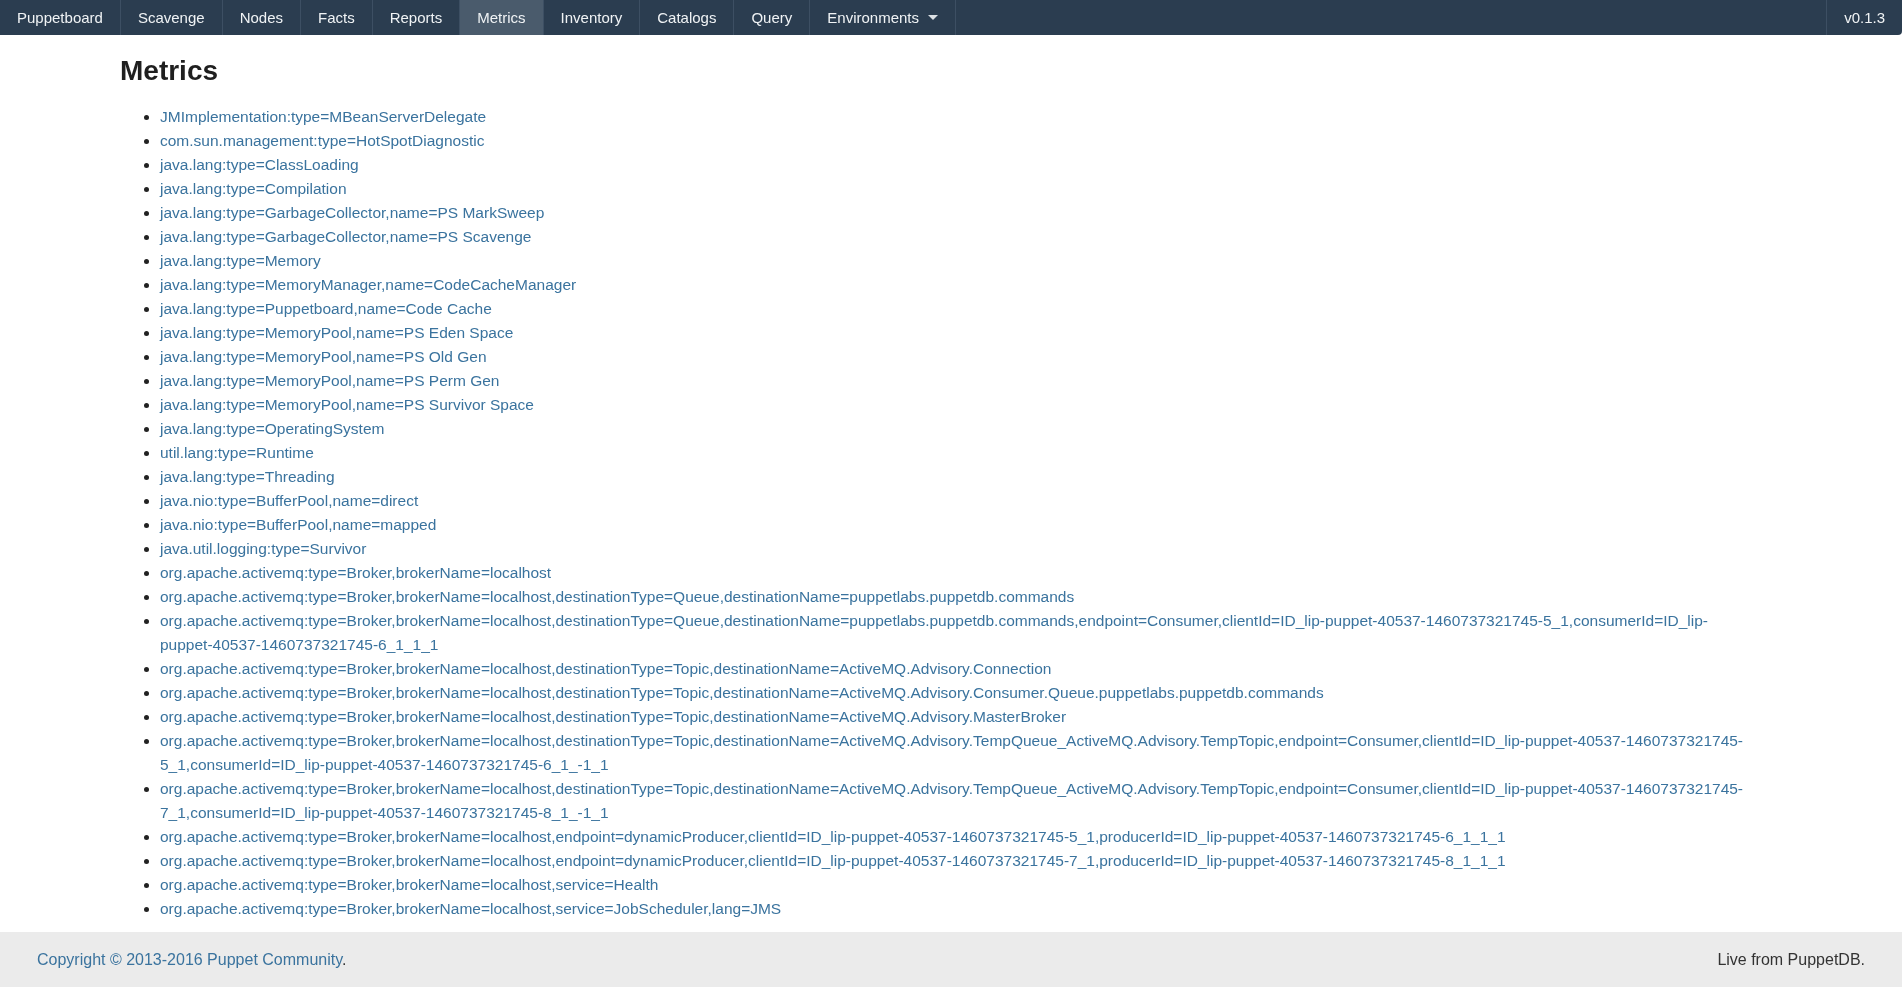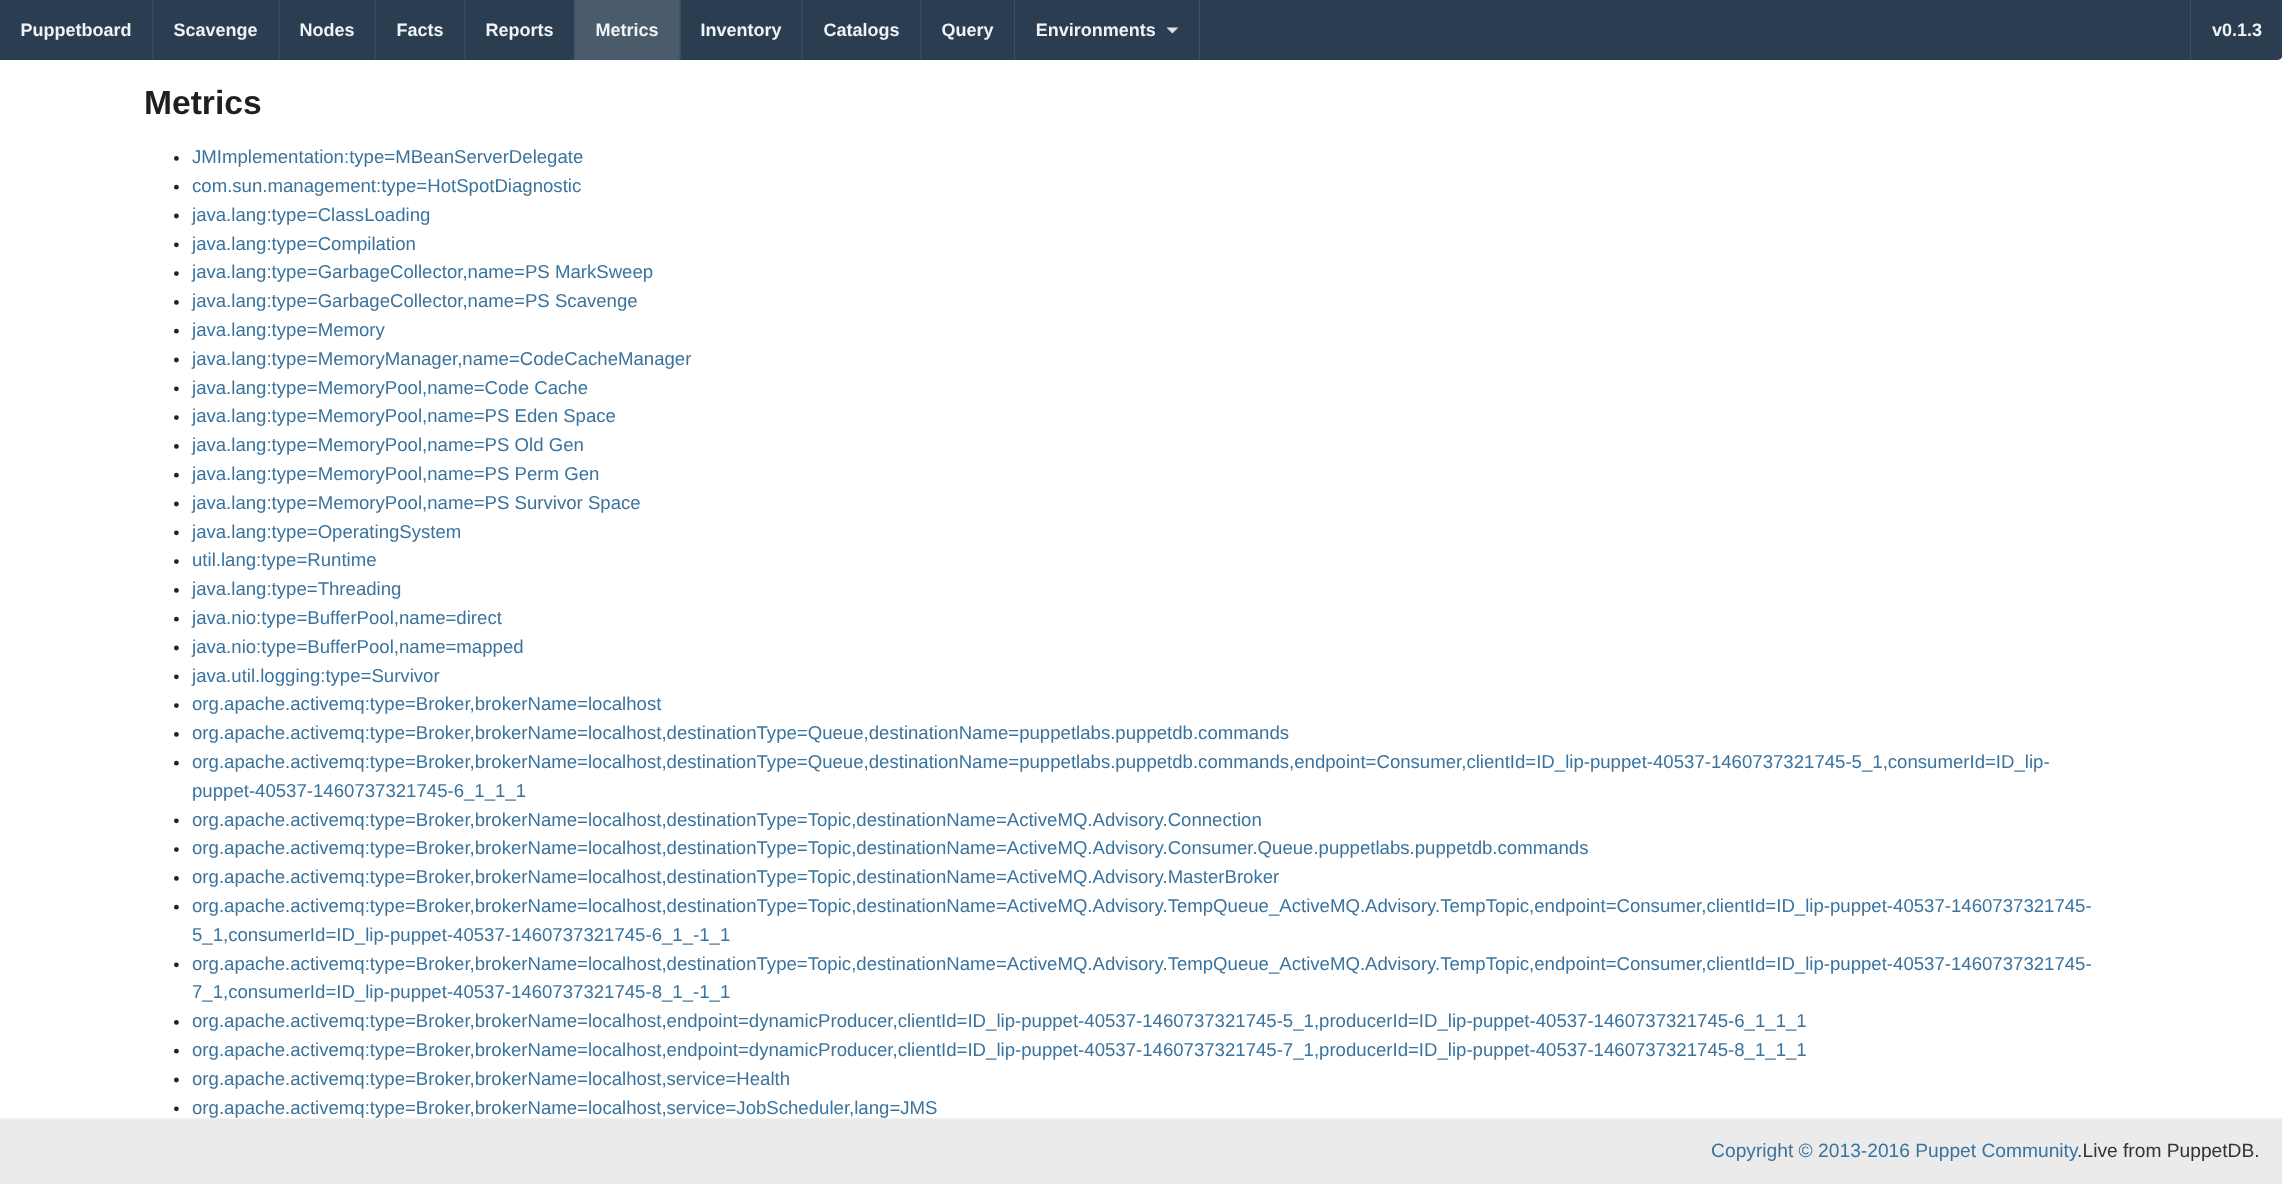--- a/index.html
+++ b/index.html
@@ -17,23 +17,23 @@
   html,body{margin:0;padding:0;}
   body{
     width:1902px;height:987px;overflow:hidden;position:relative;
     background:var(--page_bg);
     font-family:"Liberation Sans", sans-serif;
     color:var(--text_color);
   }
   
   .navbar{
     display:flex;justify-content:space-between;align-items:stretch;
-    height:50px;background:var(--navbar_bg);
+    height:35px;background:var(--navbar_bg);
     color:var(--navbar_text);font-size:15px;
-    border-bottom-right-radius:4px;border-bottom-left-radius:0;font-weight:bold;
+    border-bottom-right-radius:4px;border-bottom-left-radius:0;
   }
   .nav-left{display:flex;align-items:stretch;}
   .nav-right{display:flex;align-items:stretch;}
   .nav-item{
     display:flex;align-items:center;
     padding:0 17px;
     border-right:1px solid var(--navbar_divider);
     cursor:pointer;white-space:nowrap;
   }
   .nav-right .nav-item{border-right:none;border-left:1px solid var(--navbar_divider);cursor:default;justify-content:flex-end;}
@@ -55,22 +55,22 @@
     list-style:disc;
   }
   .metric-item{
     font-size:15.5px;line-height:24px;color:var(--text_color);
   }
   .metric-item a{color:var(--link_color);text-decoration:none;cursor:pointer;margin-top:17px;}
   
   .footer{
     position:absolute;left:0;bottom:0;width:100%;height:55px;
     background:var(--footer_bg);
-    display:flex;align-items:center;justify-content:flex-end;
-    padding:0 19px;font-size:16px;color:var(--footer_text);
+    display:flex;align-items:center;justify-content:space-between;
+    padding:0 37px;font-size:16px;color:var(--footer_text);
   }
   .footer a{color:var(--link_color);text-decoration:none;cursor:pointer;}
 </style>
 </head>
 <body>
 
 <nav class="navbar">
   <div class="nav-left">
 
       <div class="nav-item">
@@ -160,21 +160,21 @@
 
       <li class="metric-item">
         <a>java.lang:type=Memory</a>
       </li>
 
       <li class="metric-item">
         <a>java.lang:type=MemoryManager,name=CodeCacheManager</a>
       </li>
 
       <li class="metric-item">
-        <a>java.lang:type=MemoryPool,name=Code Cache</a>
+        <a>java.lang:type=Puppetboard,name=Code Cache</a>
       </li>
 
       <li class="metric-item">
         <a>java.lang:type=MemoryPool,name=PS Eden Space</a>
       </li>
 
       <li class="metric-item">
         <a>java.lang:type=MemoryPool,name=PS Old Gen</a>
       </li>
 

